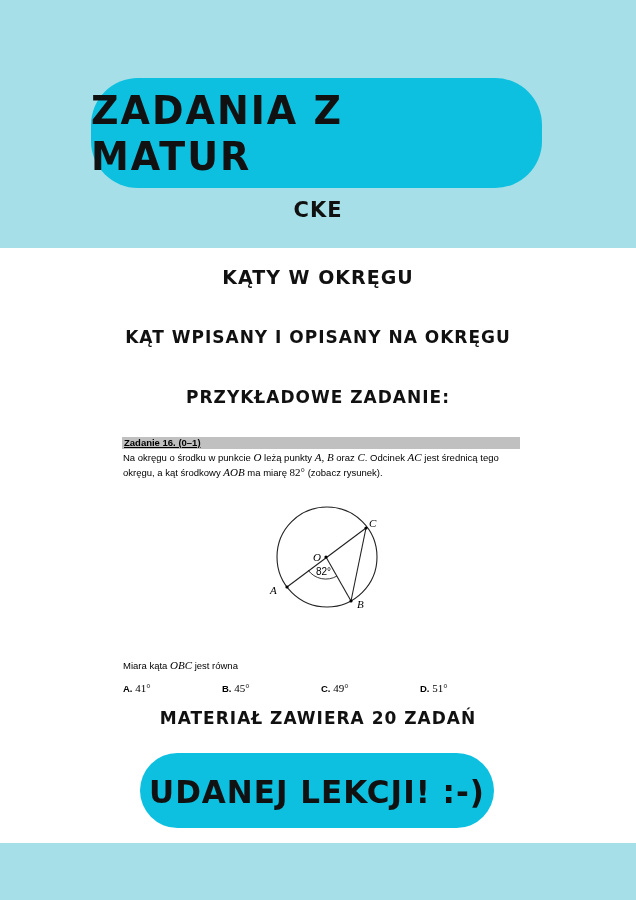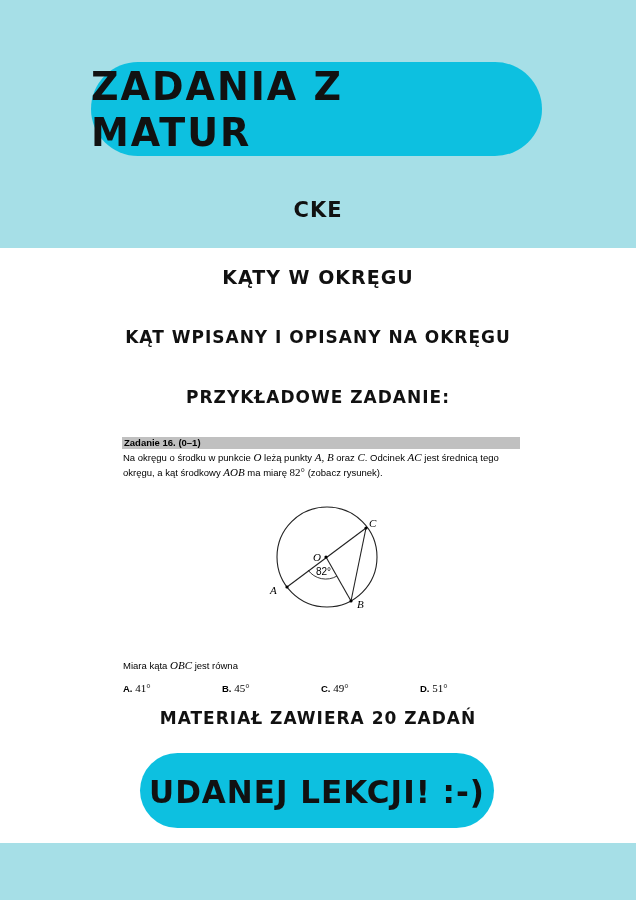--- a/index.html
+++ b/index.html
@@ -3,36 +3,36 @@
 <meta charset="utf-8">
 <style>
   * { margin: 0; padding: 0; box-sizing: border-box; }
   html, body { width: 636px; height: 900px; overflow: hidden; background: #ffffff; }
   body { position: relative; font-family: "Liberation Sans", sans-serif; color: #000; }
 
   .band-top { position: absolute; left: 0; top: 0; width: 636px; height: 248px; background: #a6dfe7; }
   .band-bottom { position: absolute; left: 0; top: 843px; width: 636px; height: 57px; background: #a6dfe7; }
 
   .pill { position: absolute; background: #0dc0e0; border-radius: 50px; display: flex; align-items: center; justify-content: center; }
-  .pill-top { left: 91px; top: 62px; width: 451px; height: 94px; border-radius: 47px; }
+  .pill-top { left: 91px; top: 78px; width: 451px; height: 110px; border-radius: 47px; }
   .pill-bottom { left: 140px; top: 753px; width: 354px; height: 75px; border-radius: 38px; }
 
   .display { font-family: "DejaVu Sans", sans-serif; font-weight: bold; text-transform: uppercase; letter-spacing: 1px; color: #111; transform: scaleY(1.05); }
   .pill-top .display { font-size: 38px; letter-spacing: 2px; margin-right: 40px; }
   .pill-bottom .display { font-size: 31px; letter-spacing: 1px; }
 
   .heading { position: absolute; left: 0; width: 636px; text-align: center; }
   .h-cke { top: 198px; font-size: 21px; }
   .h1 { top: 266px; font-size: 19px; }
   .h2 { top: 327px; font-size: 17px; }
   .h3 { top: 387px; font-size: 17px; }
   .h-footer { top: 708px; font-size: 17px; text-align: center; }
 
   .task { position: absolute; left: 122px; top: 437px; width: 398px; font-size: 9.5px; line-height: 14px; }
-  .task-header { background: #c0c0c0; font-weight: bold; height: 12px; line-height: 12px; padding-left: 2px; font-size: 9.5px; }
+  .task-header { background: #c0c0c0; font-weight: bold; height: 12px; line-height: 12px; padding-left: 2px; font-size: 9.5px; text-decoration: underline; }
   .task-text { padding-left: 1px; margin-top: 1px; }
   .math { font-family: "Liberation Serif", serif; font-style: italic; font-size: 11px; }
   .num { font-family: "Liberation Serif", serif; font-size: 11px; }
 
   .figure { position: absolute; left: 260px; top: 500px; width: 140px; height: 120px; }
 
   .question { position: absolute; left: 123px; top: 630px; font-size: 9.5px; margin-top: 29px; }
   .answers { position: absolute; left: 123px; top: 656px; width: 400px; display: flex; font-size: 9.5px; }
   .answer { width: 99px; margin-top: 26px; }
   .answer b { font-weight: bold; }

